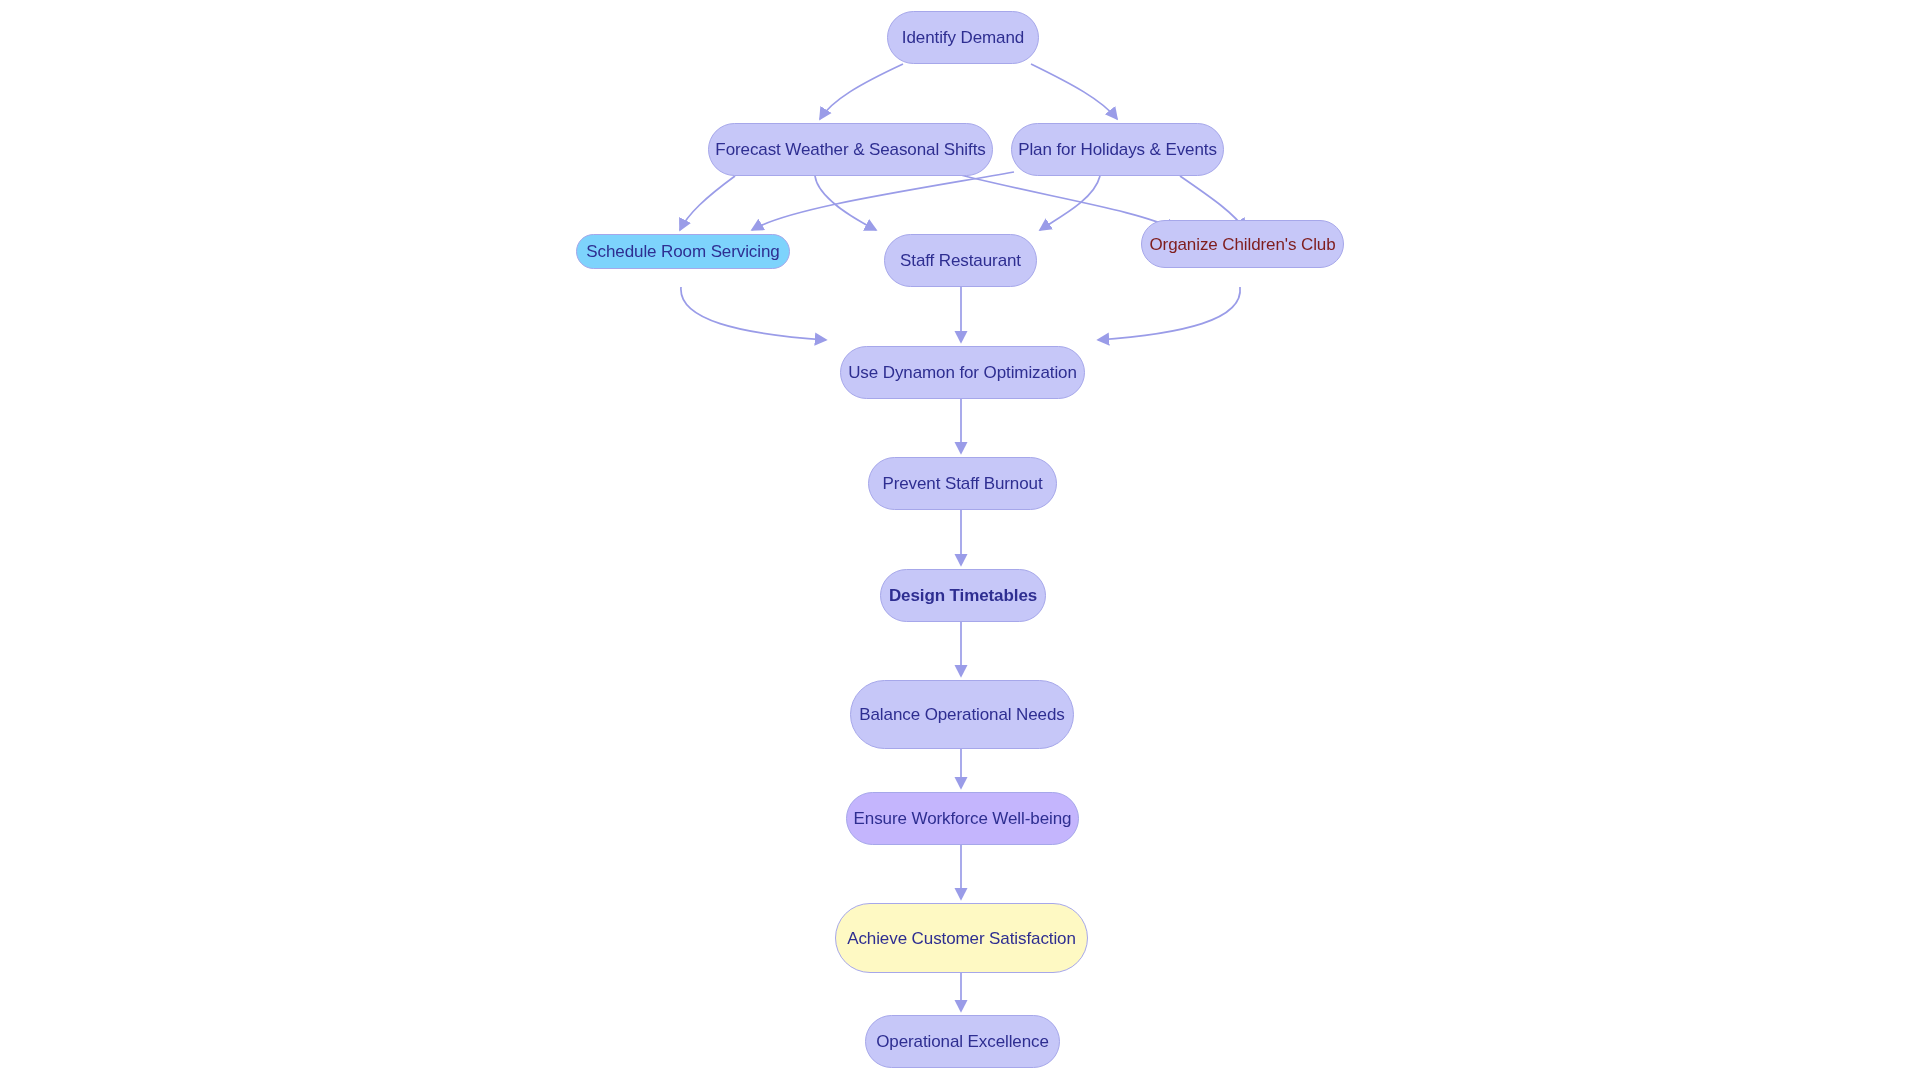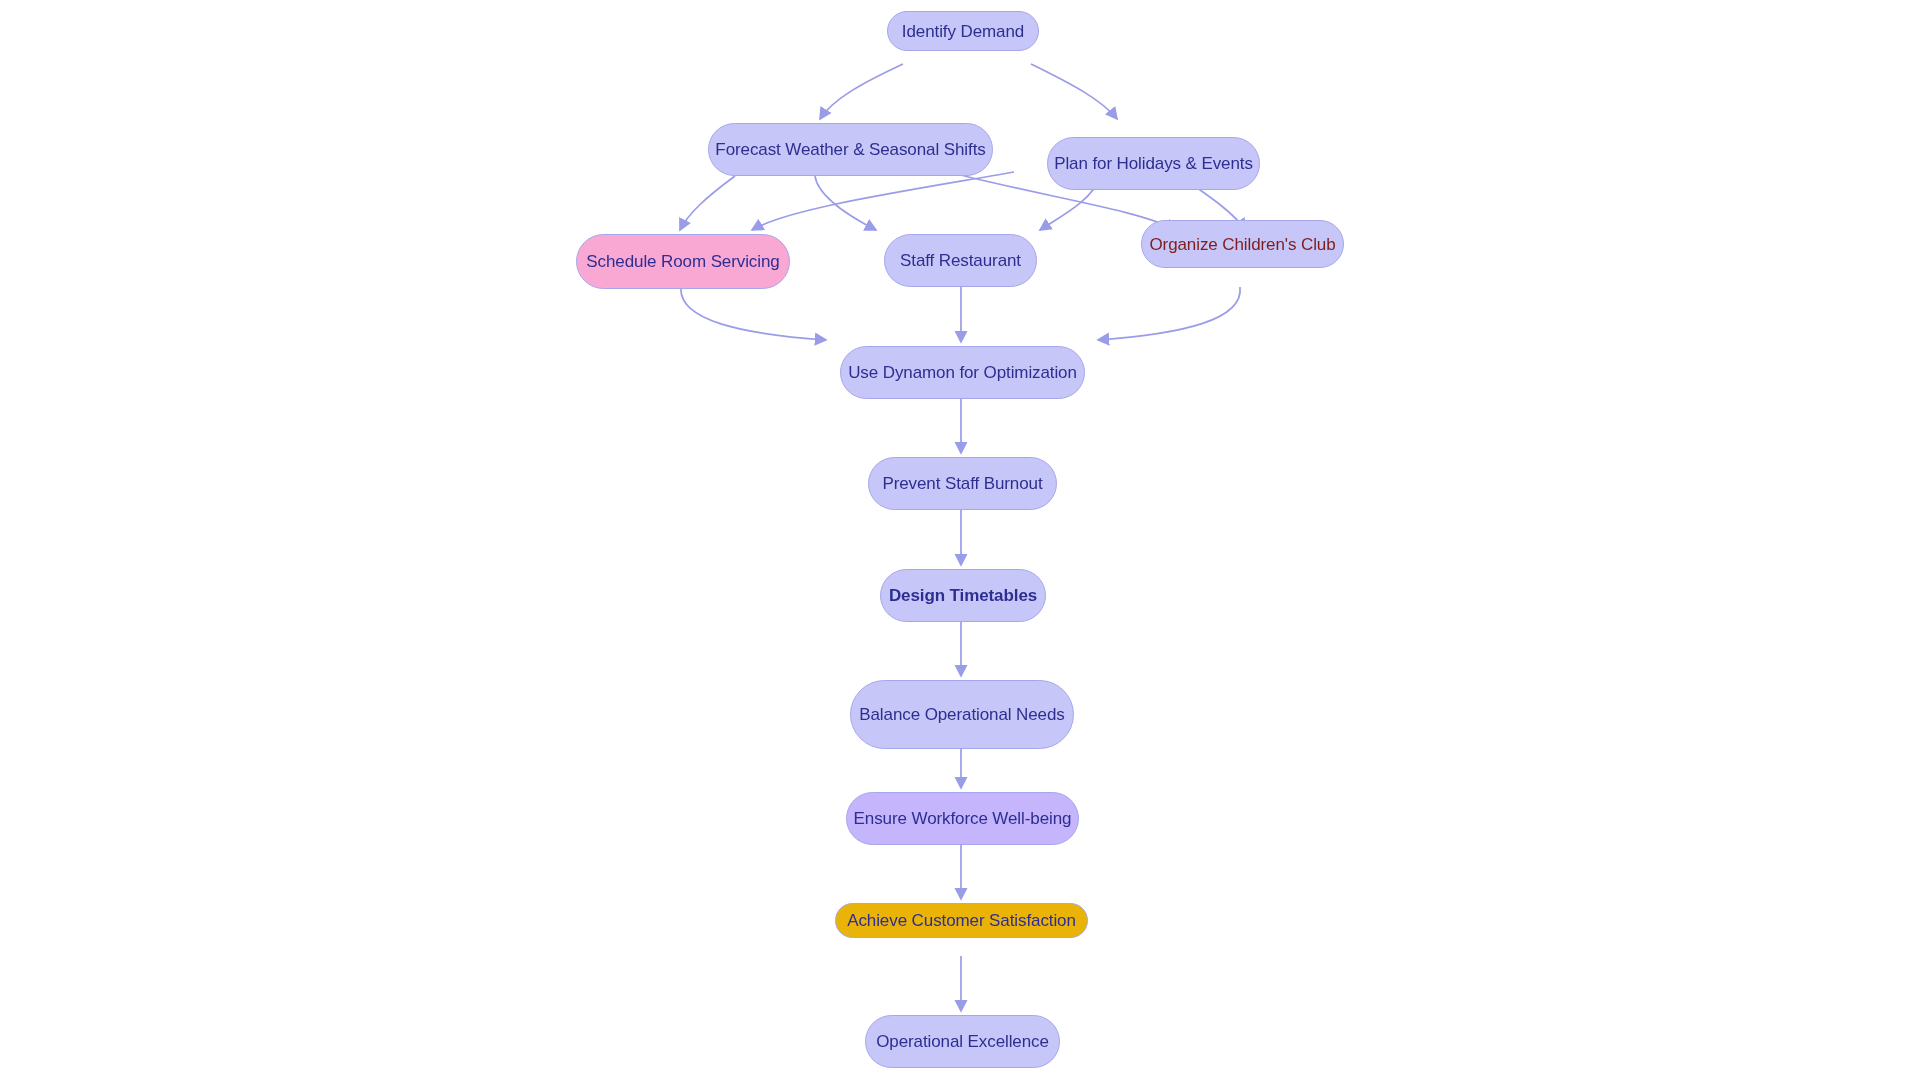--- a/index.html
+++ b/index.html
@@ -76,30 +76,30 @@
         <path d="M 1240 287 C 1244 320, 1182 334, 1098 340" fill="none" stroke="#9a9ce8" stroke-width="1.7" marker-end="url(#arrowhead)"></path>
         <path d="M 961 399 L 961 453" fill="none" stroke="#9a9ce8" stroke-width="1.7" marker-end="url(#arrowhead)"></path>
         <path d="M 961 510 L 961 565" fill="none" stroke="#9a9ce8" stroke-width="1.7" marker-end="url(#arrowhead)"></path>
         <path d="M 961 622 L 961 676" fill="none" stroke="#9a9ce8" stroke-width="1.7" marker-end="url(#arrowhead)"></path>
         <path d="M 961 733 L 961 788" fill="none" stroke="#9a9ce8" stroke-width="1.7" marker-end="url(#arrowhead)"></path>
         <path d="M 961 845 L 961 899" fill="none" stroke="#9a9ce8" stroke-width="1.7" marker-end="url(#arrowhead)"></path>
         <path d="M 961 956 L 961 1011" fill="none" stroke="#9a9ce8" stroke-width="1.7" marker-end="url(#arrowhead)"></path>
       </g>
   </svg>
   <div id="node-group">
-      <div class="node" style="left: 887px; top: 11px; width: 152px; height: 40px; background: rgb(198, 199, 248); border-color: rgb(166, 167, 234); color: rgb(46, 46, 145);">
+      <div class="node" style="left: 887px; top: 11px; width: 152px; height: 53px; background: rgb(198, 199, 248); border-color: rgb(166, 167, 234); color: rgb(46, 46, 145);">
         <span class="node-label">Identify Demand</span>
       </div>
       <div class="node" style="left: 672px; top: 123px; width: 285px; height: 53px; background: rgb(198, 199, 248); border-color: rgb(166, 167, 234); color: rgb(46, 46, 145); margin-left: 36px;">
         <span class="node-label">Forecast Weather &amp; Seasonal Shifts</span>
       </div>
-      <div class="node" style="left: 1011px; top: 137px; width: 213px; height: 53px; background: rgb(198, 199, 248); border-color: rgb(166, 167, 234); color: rgb(46, 46, 145); margin-left: 36px;">
+      <div class="node" style="left: 1011px; top: 123px; width: 213px; height: 53px; background: rgb(198, 199, 248); border-color: rgb(166, 167, 234); color: rgb(46, 46, 145);">
         <span class="node-label">Plan for Holidays &amp; Events</span>
       </div>
-      <div class="node" style="left: 576px; top: 234px; width: 214px; height: 55px; background: #f9a8d4; border-color: rgb(166, 167, 234); color: rgb(46, 46, 145);">
+      <div class="node" style="left: 576px; top: 234px; width: 214px; height: 35px; background: #7dd3fc; border-color: rgb(166, 167, 234); color: rgb(46, 46, 145);">
         <span class="node-label">Schedule Room Servicing</span>
       </div>
       <div class="node" style="left: 884px; top: 234px; width: 153px; height: 53px; background: rgb(198, 199, 248); border-color: rgb(166, 167, 234); color: rgb(46, 46, 145);">
         <span class="node-label">Staff Restaurant</span>
       </div>
       <div class="node" style="left: 1141px; top: 220px; width: 203px; height: 48px; background: rgb(198, 199, 248); border-color: rgb(166, 167, 234); color: #7f1d1d;">
         <span class="node-label">Organize Children's Club</span>
       </div>
       <div class="node" style="left: 840px; top: 346px; width: 245px; height: 53px; background: rgb(198, 199, 248); border-color: rgb(166, 167, 234); color: rgb(46, 46, 145); text-align: center;">
         <span class="node-label">Use Dynamon for Optimization</span>
@@ -109,20 +109,20 @@
       </div>
       <div class="node" style="left: 880px; top: 569px; width: 166px; height: 53px; background: rgb(198, 199, 248); border-color: rgb(166, 167, 234); color: rgb(46, 46, 145); font-weight: bold;">
         <span class="node-label">Design Timetables</span>
       </div>
       <div class="node" style="left: 850px; top: 680px; width: 224px; height: 69px; background: rgb(198, 199, 248); border-color: rgb(166, 167, 234); color: rgb(46, 46, 145);">
         <span class="node-label">Balance Operational Needs</span>
       </div>
       <div class="node" style="left: 846px; top: 792px; width: 233px; height: 53px; background: #c4b5fd; border-color: rgb(166, 167, 234); color: rgb(46, 46, 145);">
         <span class="node-label">Ensure Workforce Well-being</span>
       </div>
-      <div class="node" style="left: 835px; top: 903px; width: 253px; height: 35px; background: #eab308; border-color: rgb(166, 167, 234); color: rgb(46, 46, 145);">
+      <div class="node" style="left: 835px; top: 903px; width: 253px; height: 70px; background: #fef9c3; border-color: rgb(166, 167, 234); color: rgb(46, 46, 145);">
         <span class="node-label">Achieve Customer Satisfaction</span>
       </div>
       <div class="node" style="left: 865px; top: 1015px; width: 195px; height: 53px; background: rgb(198, 199, 248); border-color: rgb(166, 167, 234); color: rgb(46, 46, 145);">
         <span class="node-label">Operational Excellence</span>
       </div>
     </div>
 </div>
 
 </body></html>

